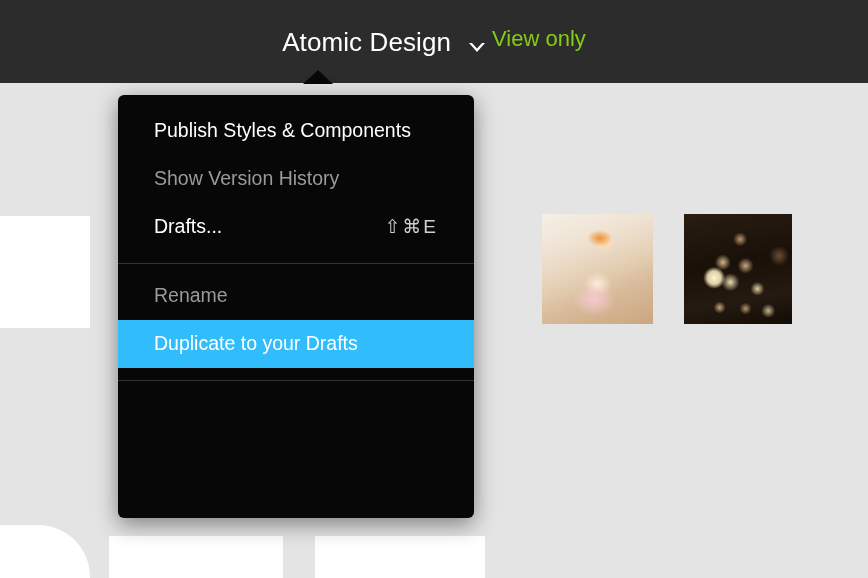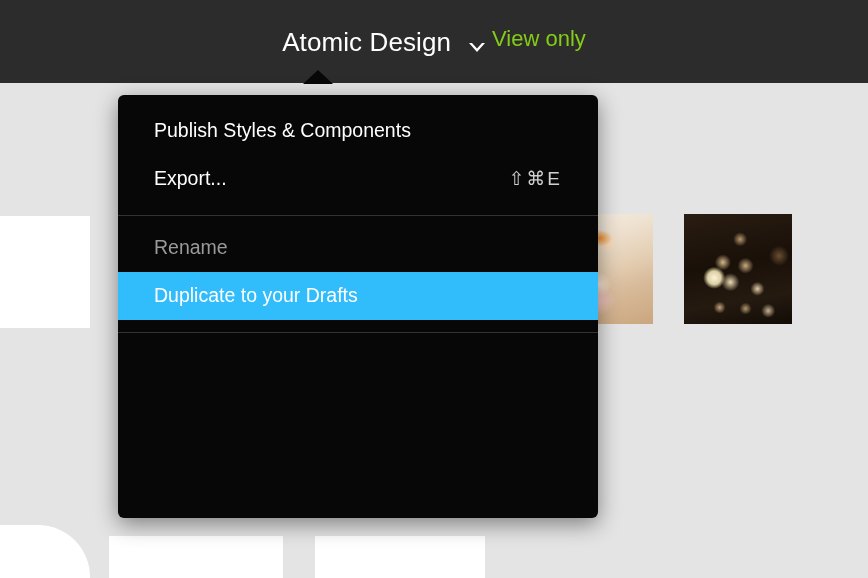--- a/index.html
+++ b/index.html
@@ -162,21 +162,21 @@
     height: 0;
     border-left: 15px solid transparent;
     border-right: 15px solid transparent;
     border-bottom: 14px solid #070707;
     z-index: 60;
   }
   .menu {
     position: absolute;
     left: 118px;
     top: 95px;
-    width: 480px;
+    width: 356px;
     height: 423px;
     background: #070707;
     border-radius: 6px;
     box-shadow: 0 6px 22px rgba(0,0,0,0.45);
     z-index: 55;
     overflow: hidden;
   }
   .menu-group { padding: 0; }
   .menu-item {
     height: 48px;
@@ -243,22 +243,26 @@
 
   <div class="menu">
 
     <div class="pad-top-16"></div>
 
     <div class="menu-group">
       <div class="menu-item enabled">
         <span class="label">Publish Styles &amp; Components</span>
         <span class="shortcut"></span>
       </div>
+      <div class="menu-item">
+        <span class="label">Show Version History</span>
+        <span class="shortcut"></span>
+      </div>
       <div class="menu-item enabled">
-        <span class="label">Export...</span>
+        <span class="label">Drafts...</span>
         <span class="shortcut">⇧⌘E</span>
       </div>
     </div>
 
     <div class="pad-12"></div>
     <div class="menu-sep"></div>
     <div class="pad-8"></div>
 
     <div class="menu-group">
       <div class="menu-item">

